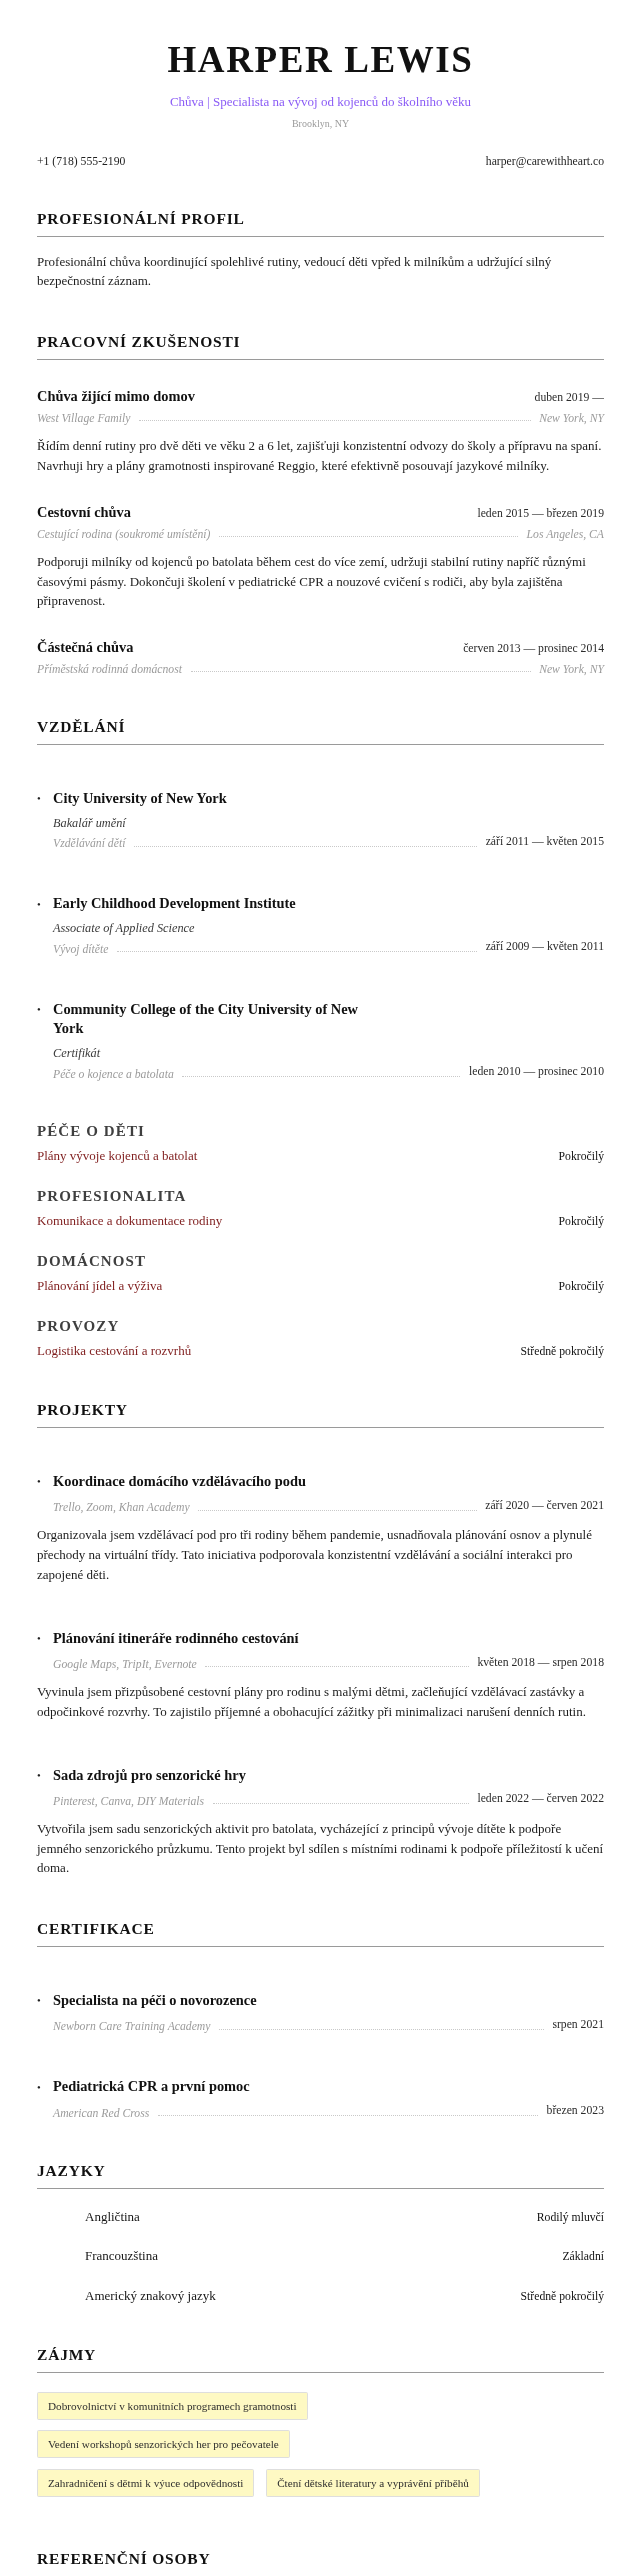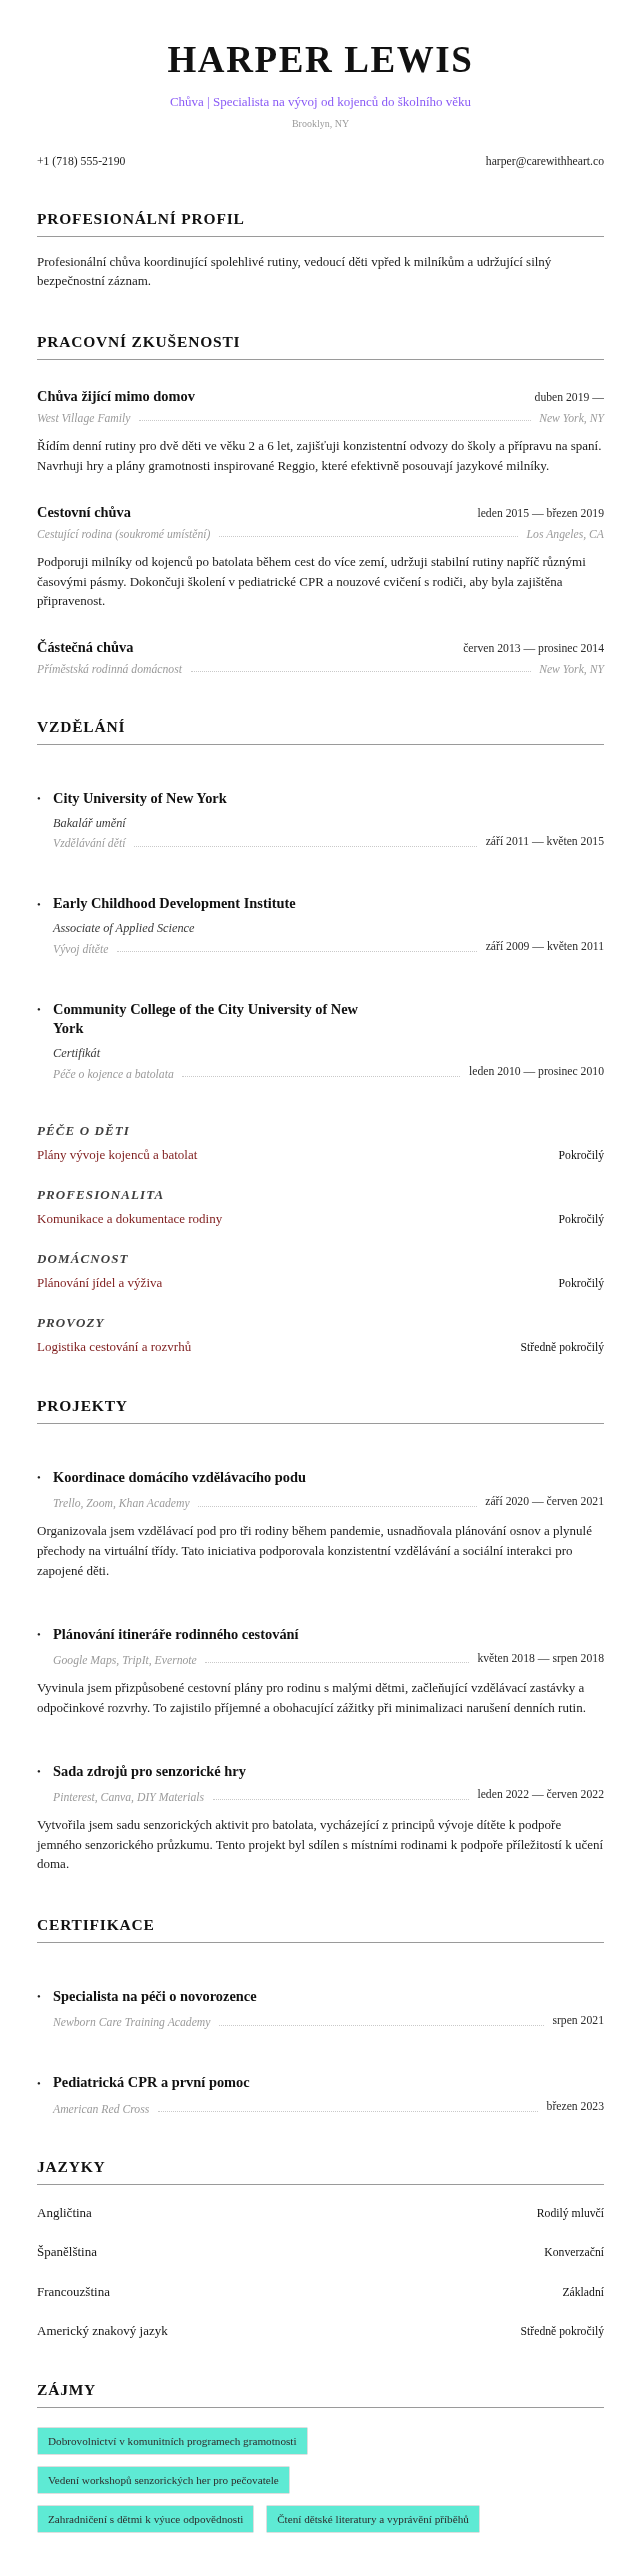--- a/index.html
+++ b/index.html
@@ -64,36 +64,36 @@
   .entry-indent { margin-left: 16px; }
   .degree { margin-top: 7.5px; font-size: 12.3px; font-style: italic; color: #3a3a3a; }
   .entry-body { display: flex; align-items: flex-end; }
   .entry-left { flex: 1 1 auto; }
   .field-row { display: flex; align-items: flex-end; margin-top: 6.4px; }
   .right-date { flex: 0 0 auto; max-width: 147px; text-align: right; font-size: 11.7px; color: #2b2b2b; line-height: 1.4; }
   .entry p.body-text { margin-top: 11.2px; }
 
   
   .skill-group { margin-top: 23.5px; }
-  .skill-cat { font-size: 13px; font-weight: 700; letter-spacing: 1.1px; color: #3f3f3f; font-style: italic; }
+  .skill-cat { font-size: 15px; font-weight: 700; letter-spacing: 1.1px; color: #3f3f3f; }
   .skill-row { display: flex; justify-content: space-between; align-items: baseline; margin-top: 8.5px; gap: 10.7px; }
   .skill-name { font-size: 13px; color: #7f1d1d; }
   .level { font-size: 11.7px; font-weight: 400; color: #111; white-space: nowrap; }
 
   
   .lang-row { display: flex; justify-content: space-between; align-items: baseline; margin-top: 23.5px; gap: 10.7px; }
   .lang-row:first-of-type { margin-top: 20px; }
-  .lang-name { font-size: 13px; color: #161616; }
+  .lang-name { font-size: 13px; color: #161616; margin-left: 48px; }
 
   
   .chips { margin-top: 19px; }
   .chip-row { margin-top: 0; }
   .chip {
     display: inline-block;
-    background: #5eead4;
+    background: #fef9c3;
     border: 0.5px solid #dedede;
     border-radius: 1.6px;
     padding: 7px 10px;
     font-size: 11.2px;
     color: #2e2e2e;
     margin: 0 9.6px 10.7px 0;
   }
 
   
   .refs-note { margin-top: 22.4px; text-align: center; font-size: 11.7px; font-style: italic; color: #9b9b9b; }
@@ -338,24 +338,20 @@
   </section>
 
   <section>
     <h2 class="section-title">JAZYKY</h2>
 
     <div class="lang-row">
       <span class="lang-name">Angličtina</span>
       <span class="level">Rodilý mluvčí</span>
     </div>
     <div class="lang-row">
-      <span class="lang-name">Španělština</span>
-      <span class="level">Konverzační</span>
-    </div>
-    <div class="lang-row">
       <span class="lang-name">Francouzština</span>
       <span class="level">Základní</span>
     </div>
     <div class="lang-row">
       <span class="lang-name">Americký znakový jazyk</span>
       <span class="level">Středně pokročilý</span>
     </div>
   </section>
 
   <section>

